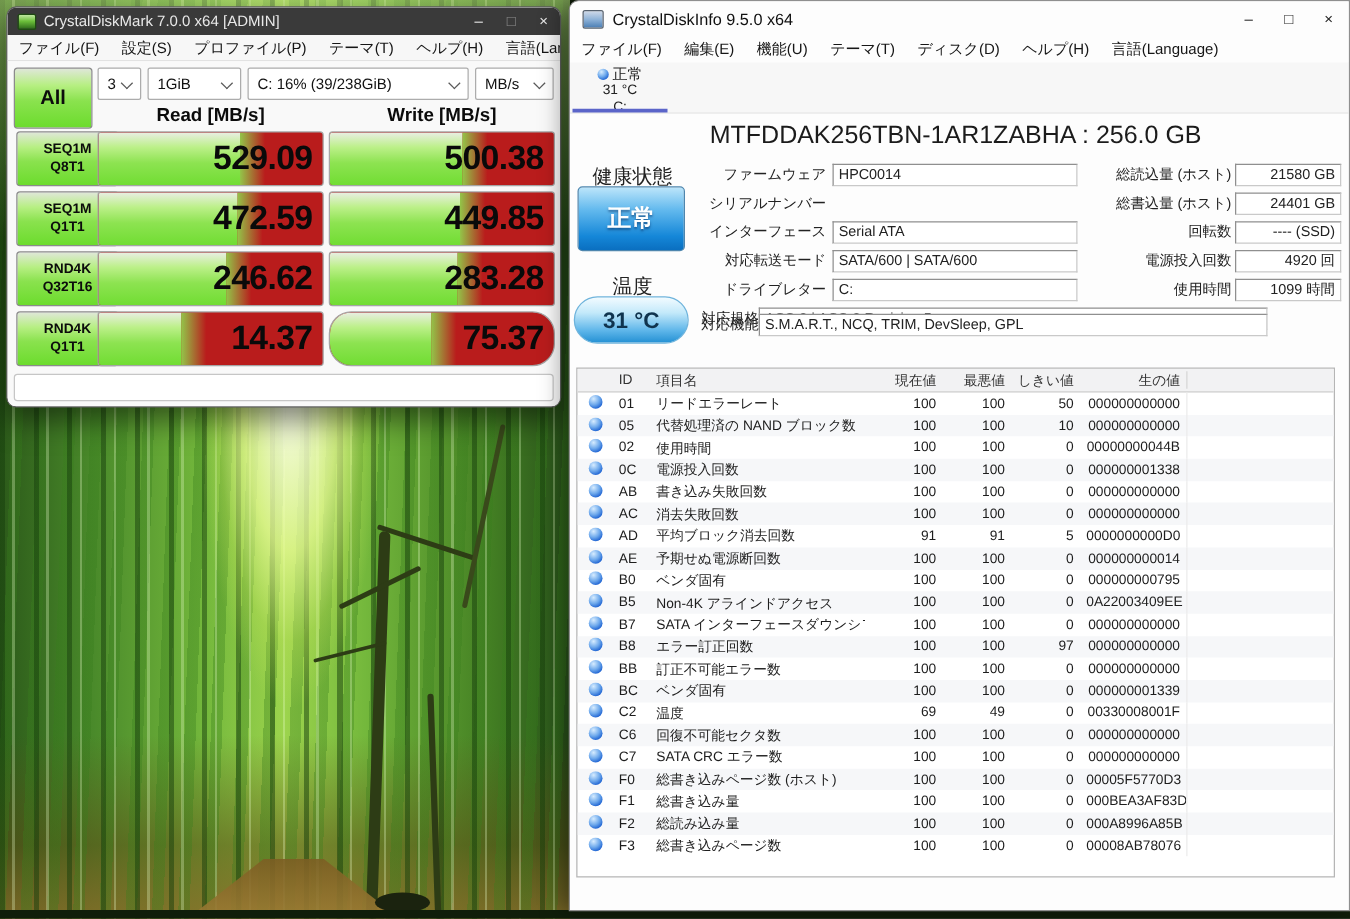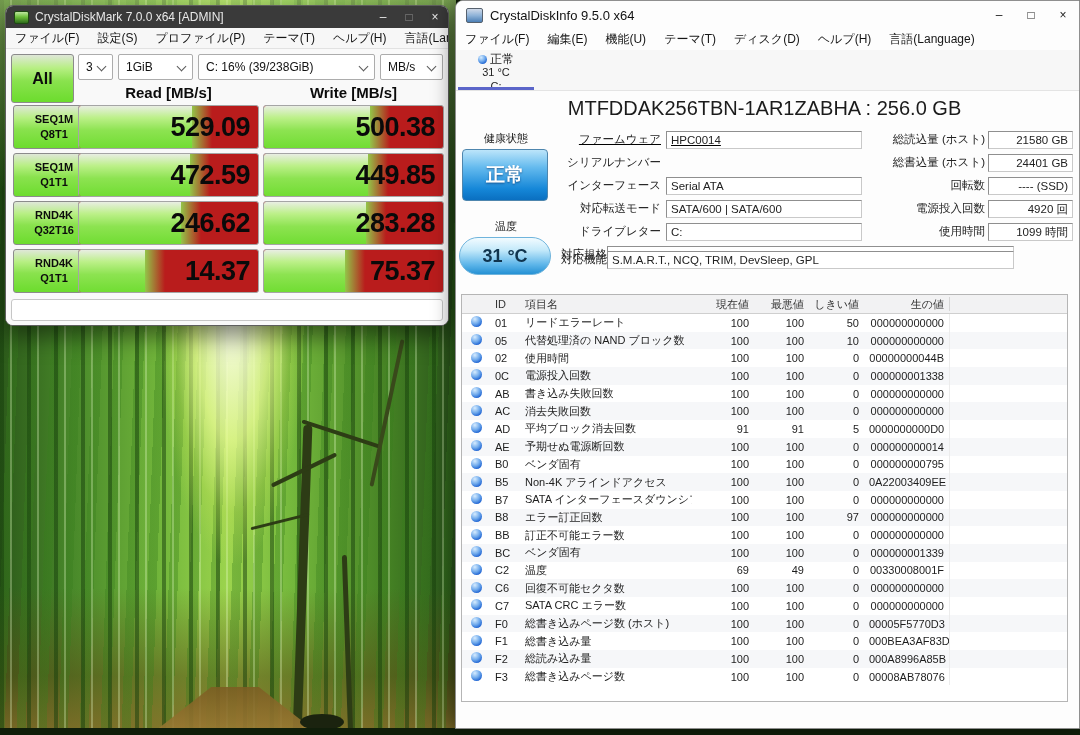--- a/index.html
+++ b/index.html
@@ -72,21 +72,21 @@
        background:linear-gradient(180deg,#cfd9e8 0%,#8fb3d8 50%,#4c7fb5 100%);border:1px solid #56616e;}
   .cdi-titlebar .win-btn{color:#222;width:32px;}
   .cdi-menubar{height:21px;display:flex;align-items:center;font-size:12px;color:#161616;background:#fdfdfd;}
   .cdi-diskbar{height:40px;background:#f7f7f7;border-bottom:1px solid #e4e4e4;position:relative;}
   #disk-tab{position:absolute;left:2px;top:0;width:76px;height:40px;text-align:center;font-size:11px;color:#222;line-height:1.2;padding-top:2px;box-sizing:border-box;}
   #disk-tab .t1{font-size:12px;}
   #disk-tab .sphere{width:9px;height:9px;vertical-align:-1px;margin-right:3px;}
   #disk-tab .underline{position:absolute;left:0;bottom:0;width:76px;height:3px;background:#5b65c9;}
   .cdi-body{position:relative;height:640px;background:#fdfdfd;}
   #model-title{position:absolute;left:0;top:6px;width:617px;text-align:center;font-size:20px;color:#1b1b1b;}
-  .side-label{position:absolute;left:0;width:100px;text-align:center;font-size:11px;color:#222;}
+  .side-label{position:absolute;left:0;width:100px;text-align:center;font-size:16px;color:#222;}
   #health-label{top:40px;} #temp-label{top:128px;}
   #health-btn{position:absolute;left:6px;top:58px;width:86px;height:52px;border:1px solid #4e86ae;border-radius:4px;box-sizing:border-box;
        background:linear-gradient(180deg,#bce5fa 0%,#64baee 35%,#1587d8 78%,#0a6fc0 100%);
        display:flex;align-items:center;justify-content:center;font-size:19px;font-weight:bold;color:#fff;text-shadow:0 1px 2px rgba(0,30,80,.55);}
   #temp-btn{position:absolute;left:3px;top:146px;width:92px;height:38px;border:1px solid #6fb4dc;border-radius:19px;box-sizing:border-box;
        background:linear-gradient(180deg,#f2fbff 0%,#c3e9fa 34%,#5db5e9 74%,#2591d4 100%);
        display:flex;align-items:center;justify-content:center;font-size:18px;font-weight:bold;color:#10344e;}
   .f-row{position:absolute;height:19px;display:flex;align-items:center;}
   .f-label{font-size:11.5px;color:#222;text-align:right;white-space:nowrap;}
   .f-box{background:#fff;border:1px solid #c9c9c9;border-top-color:#8f8f8f;border-left-color:#8f8f8f;box-sizing:border-box;
@@ -219,21 +219,21 @@
   <div>
     <div class="cdm-row-label green-grad" style="top: 200px;">
       <span class="l1">RND4K</span>
       <span class="l2">Q1T1</span>
     </div>
     <div class="cdm-cell c-read" style="top: 200px; left: 72px;">
       <div class="fill" style="width: 37%;"></div>
       <div class="fade" style="left: 37%;"></div>
       <span class="val">14.37</span>
     </div>
-    <div class="cdm-cell c-write" style="top: 200px; left: 257px;">
+    <div class="cdm-cell c-write" style="top: 200px; left: 257px; border-radius: 18px;">
       <div class="fill" style="width: 45%;"></div>
       <div class="fade" style="left: 45%;"></div>
       <span class="val">75.37</span>
     </div>
   </div>
 </div>
     <div id="cdm-status"></div>
   </div>
 </div>
 
@@ -264,21 +264,21 @@
       <div class="underline"></div>
     </div>
   </div>
   <div class="cdi-body">
     <div id="model-title">MTFDDAK256TBN-1AR1ZABHA : 256.0 GB</div>
     <div class="side-label" id="health-label">健康状態</div>
     <div id="health-btn">正常</div>
     <div class="side-label" id="temp-label">温度</div>
     <div id="temp-btn">31 °C</div>
     <div id="fields-mid">
-  <div class="f-row mid" style="left: 105px; top: 39px; text-decoration: underline;">
+  <div class="f-row mid" style="left: 105px; top: 39px;">
     <span class="f-label">ファームウェア</span>
     <span class="f-box">HPC0014</span>
   </div>
 
   <div class="f-row mid" style="left: 105px; top: 62px;">
     <span class="f-label">シリアルナンバー</span>
   </div>
 
   <div class="f-row mid" style="left: 105px; top: 85px;">
     <span class="f-label">インターフェース</span>

